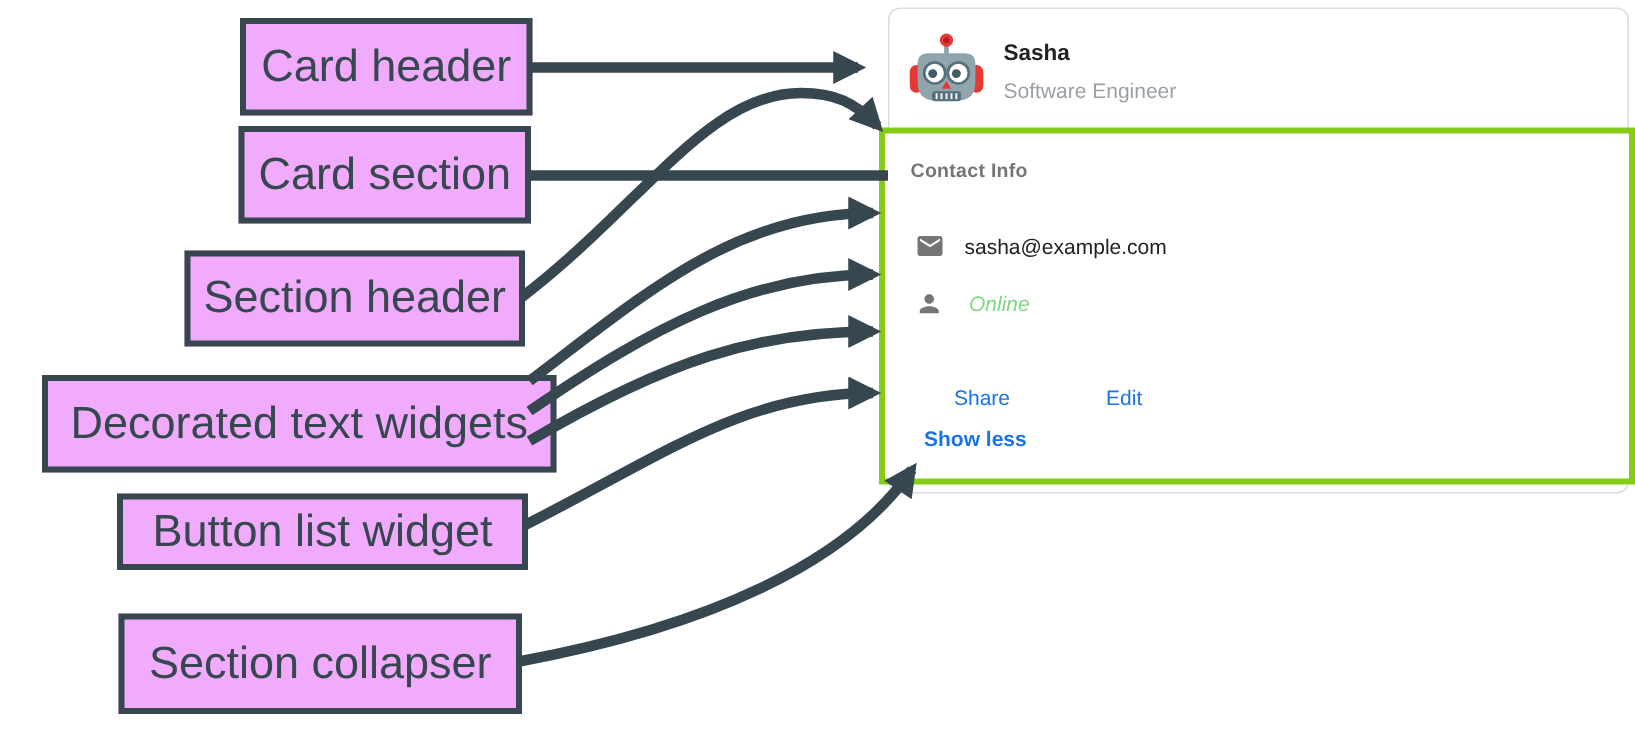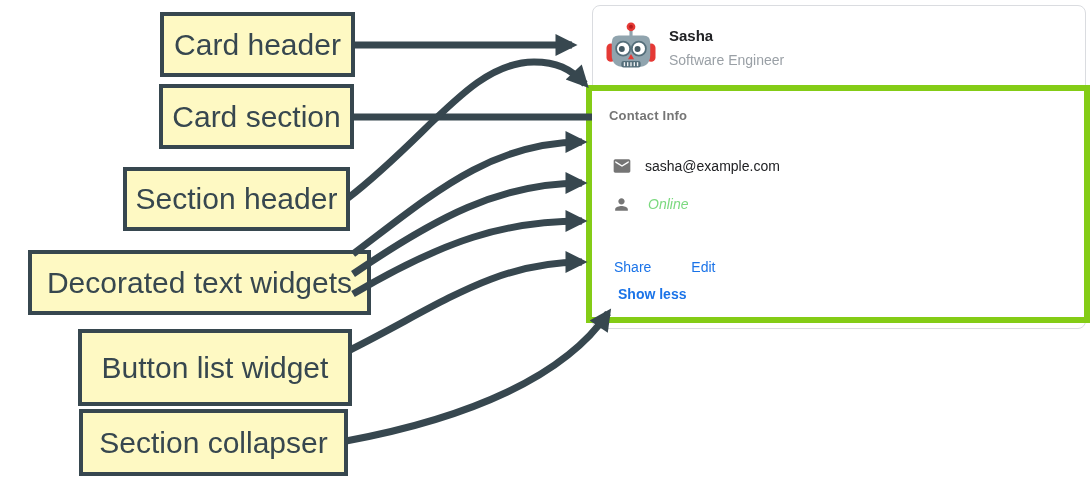--- a/index.html
+++ b/index.html
@@ -2,62 +2,62 @@
 <html><head>
 <meta charset="utf-8">
 <style>
   html,body{margin:0;padding:0;background:#fff;}
   #canvas{
     position:relative;width:1090px;height:494px;overflow:hidden;
     font-family:"Liberation Sans",sans-serif;background:#fff;
   }
   
   .lbl{
-    position:absolute;box-sizing:border-box;background:#fef9c3;
+    position:absolute;box-sizing:border-box;background:#f0abfc;
     border:4px solid #37474F;color:#37474F;
     display:flex;align-items:center;justify-content:center;
     font-size:30px;white-space:nowrap;z-index:4;
   }
   #lbl-card-header{left:160px;top:12px;width:195px;height:65px;}
   #lbl-card-section{left:159px;top:84px;width:195px;height:65px;}
   #lbl-section-header{left:123px;top:167px;width:227px;height:64px;}
   #lbl-decorated{left:12px;top:250px;width:343px;height:65px;margin-left:16px;}
-  #lbl-button-list{left:78px;top:329px;width:274px;height:77px;}
+  #lbl-button-list{left:78px;top:329px;width:274px;height:51px;}
   #lbl-collapser{left:79px;top:409px;width:269px;height:67px;}
 
   
   #arrows{position:absolute;left:0;top:0;z-index:5;pointer-events:none;}
   #arrows path.arrow{stroke:#37474F;stroke-width:7;fill:none;}
   #arrows #ah path{fill:#37474F;}
 
   
   #card{
     position:absolute;left:592px;top:5px;width:494px;height:324px;
     box-sizing:border-box;background:#fff;border:1px solid #DADCE0;
     border-radius:8px;z-index:1;
   }
   #card-header{position:absolute;left:0;top:0;width:100%;height:80px;}
   #avatar{position:absolute;left:10px;top:12px;width:56px;height:56px;}
   #person-name{position:absolute;left:76px;top:21px;font-size:15px;font-weight:600;color:#202124;}
   #person-subtitle{position:absolute;left:76px;top:46px;font-size:14px;color:#9AA0A6;}
 
   #section{
     position:absolute;left:586px;top:85px;width:504px;height:238px;
-    box-sizing:border-box;background:#fff;border:6px solid #84cc16;z-index:2;
+    box-sizing:border-box;background:#fff;border:4px solid #84cc16;z-index:2;
   }
   #section-title{position:absolute;left:17px;top:17px;font-size:13px;font-weight:700;color:#757575;letter-spacing:.2px;}
   .row{position:absolute;left:20px;display:flex;align-items:center;gap:17px;height:22px;}
   #row-email{top:64px;gap:13px;}
   #row-status{top:102px;font-style:italic;}
   #row-phone{top:126px;}
   .row svg{flex:0 0 auto;display:block;}
   .row-text{font-size:14px;color:#202124;white-space:nowrap;}
   .row-text.online{color:#7BD97F;}
   #button-row{position:absolute;left:22px;top:168px;display:flex;gap:40px;}
-  .link-btn{font-size:14px;font-weight:500;color:#1A73E8;cursor:pointer;white-space:nowrap;}
+  .link-btn{font-size:14px;font-weight:500;color:#1A73E8;cursor:pointer;white-space:nowrap;margin-left:24px;}
   #show-less{position:absolute;left:26px;top:195px;font-size:14px;font-weight:600;color:#1A73E8;cursor:pointer;white-space:nowrap;}
 </style>
 </head>
 <body>
 
 <div id="canvas">
 
   <div id="card">
     <div id="card-header">
       <svg id="avatar" viewBox="0 0 64 64">

